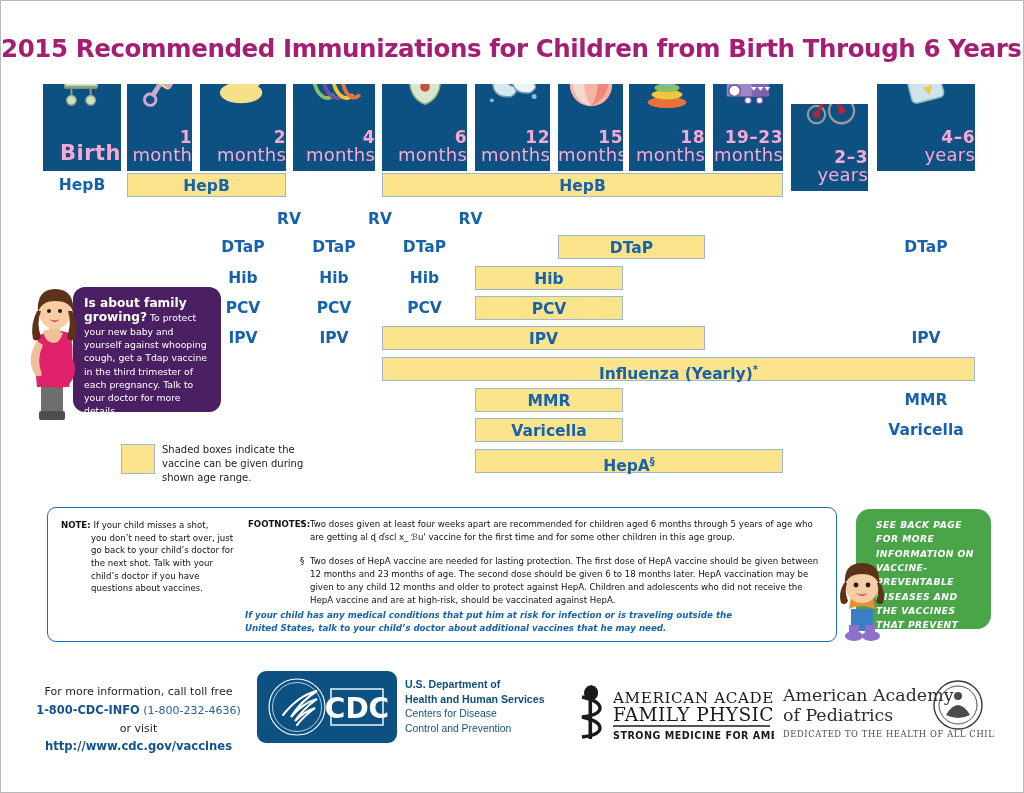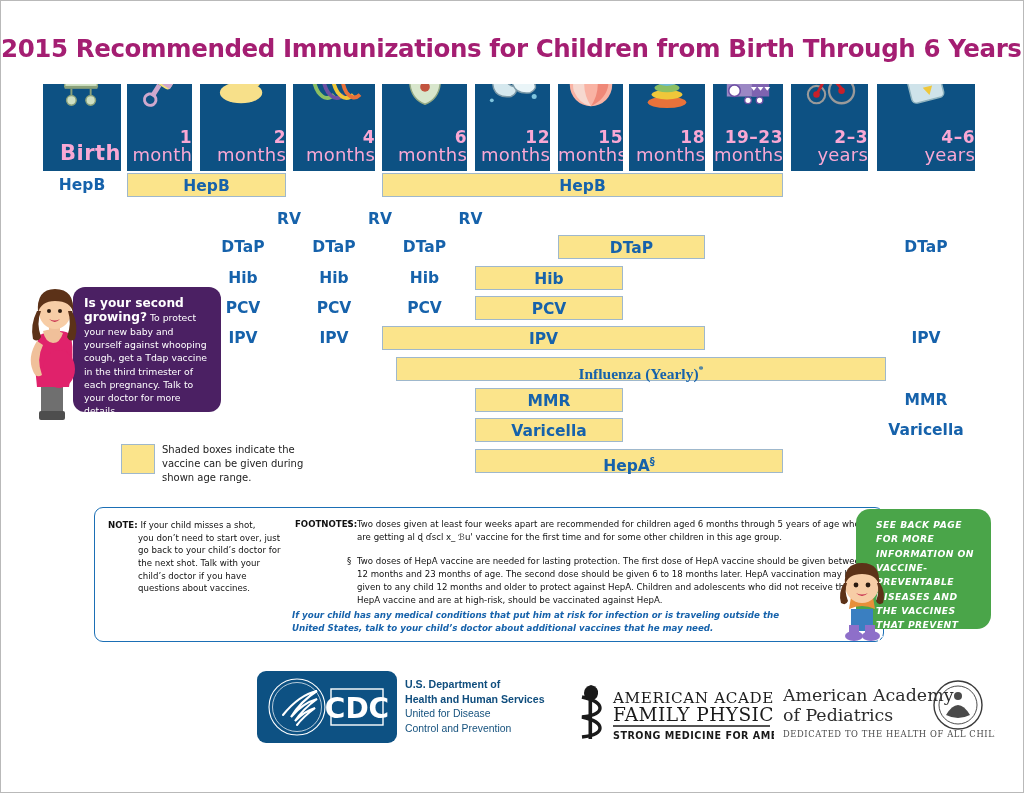--- a/index.html
+++ b/index.html
@@ -114,21 +114,20 @@
     font-family:"DejaVu Sans", sans-serif;
   }
 
   
   #notepanel{
     position:absolute;left:46px;top:506px;width:790px;height:135px;
     border:1.6px solid #1b6fb5;
     border-radius:9px;
     box-sizing:border-box;
     background:#fff;
-    margin-left:47px;
   }
   #noteblock{
     position:absolute;left:13px;top:11px;width:180px;
     font-size:8.6px;line-height:1.47;color:#111;
     font-family:"DejaVu Sans", sans-serif;
   }
   #noteblock .hd{font-weight:bold;}
   #noteblock .body{display:inline;}
   #noteindent{margin-left:30px;display:block;}
   #fnlabel{
@@ -322,21 +321,21 @@
             <circle cx="42" cy="44" r="3.4" fill="#ffffff" stroke="#6d4fa3" stroke-width="1.4"></circle>
             <path d="M33 30 l3 4 l3 -4 z" fill="#ffffff"></path>
             <path d="M40 30 l3 4 l3 -4 z" fill="#ffffff"></path>
             <path d="M47 30 l3 4 l3 -4 z" fill="#ffffff"></path>
           </svg></div>
         <div class="agetext">
           <span class="big">19–23</span>
           <span class="sml">months</span>
         </div>
       </div>
-      <div class="agecell" style="left: 790px; width: 77px;">
+      <div class="agecell" style="left: 790px; width: 77px; margin-top: 20px;">
         <div class="icons"><svg viewBox="0 0 60 54" width="58" height="52">
             <circle cx="42" cy="34" r="13" fill="none" stroke="#9a9a9a" stroke-width="2.4"></circle>
             <circle cx="16" cy="38" r="9" fill="none" stroke="#9a9a9a" stroke-width="2.2"></circle>
             <path d="M16 38 l12 -22 l16 18" fill="none" stroke="#c8202a" stroke-width="3"></path>
             <path d="M28 16 l-8 -10" fill="none" stroke="#c8202a" stroke-width="3"></path>
             <rect x="10" y="2" width="14" height="5" rx="2" fill="#8a8a8a"></rect>
             <circle cx="16" cy="38" r="3.4" fill="#c8202a"></circle>
             <circle cx="42" cy="34" r="3.4" fill="#c8202a"></circle>
           </svg></div>
         <div class="agetext">
@@ -390,21 +389,21 @@
         <div class="lbl" style="left: 381px; width: 85px;">PCV</div>
         <div class="bar" style="left: 474px; width: 148px;"><span>PCV</span></div>
       </div>
       <div class="vrow" style="top: 153px;">
         <div class="lbl" style="left: 199px; width: 86px;">IPV</div>
         <div class="lbl" style="left: 292px; width: 82px;">IPV</div>
         <div class="lbl" style="left: 876px; width: 98px;">IPV</div>
         <div class="bar" style="left: 381px; width: 323px;"><span>IPV</span></div>
       </div>
       <div class="vrow" style="top: 184px;">
-        <div class="bar" style="left: 395px; width: 490px; font-family: Liberation Serif, serif;"><span>Influenza (Yearly)</span><sup>*</sup></div>
+        <div class="bar" style="left: 381px; width: 593px;"><span>Influenza (Yearly)</span><sup>*</sup></div>
       </div>
       <div class="vrow" style="top: 215px;">
         <div class="lbl" style="left: 876px; width: 98px;">MMR</div>
         <div class="bar" style="left: 474px; width: 148px;"><span>MMR</span></div>
       </div>
       <div class="vrow" style="top: 245px;">
         <div class="lbl" style="left: 876px; width: 98px;">Varicella</div>
         <div class="bar" style="left: 474px; width: 148px;"><span>Varicella</span></div>
       </div>
       <div class="vrow" style="top: 276px;">
@@ -434,21 +433,21 @@
       <path d="M19 30 q-2 -24 17 -24 q20 0 18 24 q-2 -12 -18 -12 q-14 0 -17 12 z" fill="#5c3218"></path>
       <path d="M18 28 q-7 14 -4 28 q5 4 8 -2 q-5 -14 0 -26 z" fill="#5c3218"></path>
       <path d="M53 28 q7 14 3 28 q-5 4 -8 -2 q5 -14 1 -26 z" fill="#5c3218"></path>
 
       <circle cx="30" cy="28" r="2" fill="#2a1a10"></circle>
       <circle cx="41" cy="28" r="2" fill="#2a1a10"></circle>
       <path d="M30 36 q6 6 11 0 q-5 3 -11 0 z" fill="#c83050"></path>
     </svg>
   </div>
   <div id="preg">
-    <b>Is your second growing?</b><span> To protect your new baby and yourself against whooping cough, get a Tdap vaccine in the third trimester of each pregnancy. Talk to your doctor for more details.</span>
+    <b>Is about family growing?</b><span> To protect your new baby and yourself against whooping cough, get a Tdap vaccine in the third trimester of each pregnancy. Talk to your doctor for more details.</span>
   </div>
 
   <div id="legend">
     <div id="legendbox"></div>
     <div id="legendtxt">Shaded boxes indicate the vaccine can be given during shown age range.</div>
   </div>
 
   <div id="notepanel">
     <div id="noteblock">
       <span class="hd">NOTE:</span>
@@ -485,35 +484,42 @@
       <path d="M11 24 q-6 10 -3 20 q5 3 7 -2 q-4 -10 -1 -18 z" fill="#5c3218"></path>
       <path d="M47 24 q6 10 3 20 q-5 3 -7 -2 q4 -10 1 -18 z" fill="#5c3218"></path>
       <circle cx="23" cy="26" r="2.4" fill="#2a1a10"></circle>
       <circle cx="35" cy="26" r="2.4" fill="#2a1a10"></circle>
       <path d="M23 34 q6 6 12 0 q-6 3 -12 0 z" fill="#c83050"></path>
     </svg>
   </div>
 
   <div id="footer">
 
+    <div id="contact">
+      <span class="u">For more information, call toll free</span>
+      <span><span class="b">1-800-CDC-INFO</span>
+      <span class="grey">(1-800-232-4636)</span></span>
+      <span class="u">or visit</span>
+      <span class="u url">http://www.cdc.gov/vaccines</span>
+    </div>
 
     <div id="cdcblock">
       <div id="cdclogo">
         <svg viewBox="0 0 140 72" width="140" height="72">
           <circle cx="40" cy="36" r="28" fill="none" stroke="#ffffff" stroke-width="1.1"></circle>
           <circle cx="40" cy="36" r="24.5" fill="none" stroke="#ffffff" stroke-width="0.7"></circle>
           <path d="M26 44 q16 -20 34 -24 q-16 10 -26 26 q12 -14 26 -18 q-14 10 -22 22 q10 -10 20 -13 q-12 9 -18 17" fill="none" stroke="#ffffff" stroke-width="2.1" stroke-linecap="round"></path>
           <rect x="74" y="18" width="52" height="36" fill="none" stroke="#ffffff" stroke-width="1.4"></rect>
           <text x="100" y="47" font-family="DejaVu Sans, sans-serif" font-size="28" font-weight="bold" fill="#ffffff" text-anchor="middle">CDC</text>
         </svg>
       </div>
       <div id="cdctext">
         <span class="u hd">U.S. Department of</span>
         <span class="u hd">Health and Human Services</span>
-        <span class="u">United for Disease</span>
+        <span class="u">Centers for Disease</span>
         <span class="u">Control and Prevention</span>
       </div>
     </div>
 
     <div id="aafp">
       <svg viewBox="0 0 205 66" width="205" height="66">
         <g>
           <path d="M22 8 q8 2 7 9 q-1 6 -7 6 q-7 0 -7 -7 q0 -6 7 -8 z" fill="#1a1a1a"></path>
           <rect x="19.5" y="14" width="3.6" height="48" fill="#1a1a1a"></rect>
           <path d="M13 20 q18 4 18 11 q0 7 -18 9 q18 4 18 11 q0 7 -18 9" fill="none" stroke="#1a1a1a" stroke-width="3.4"></path>

